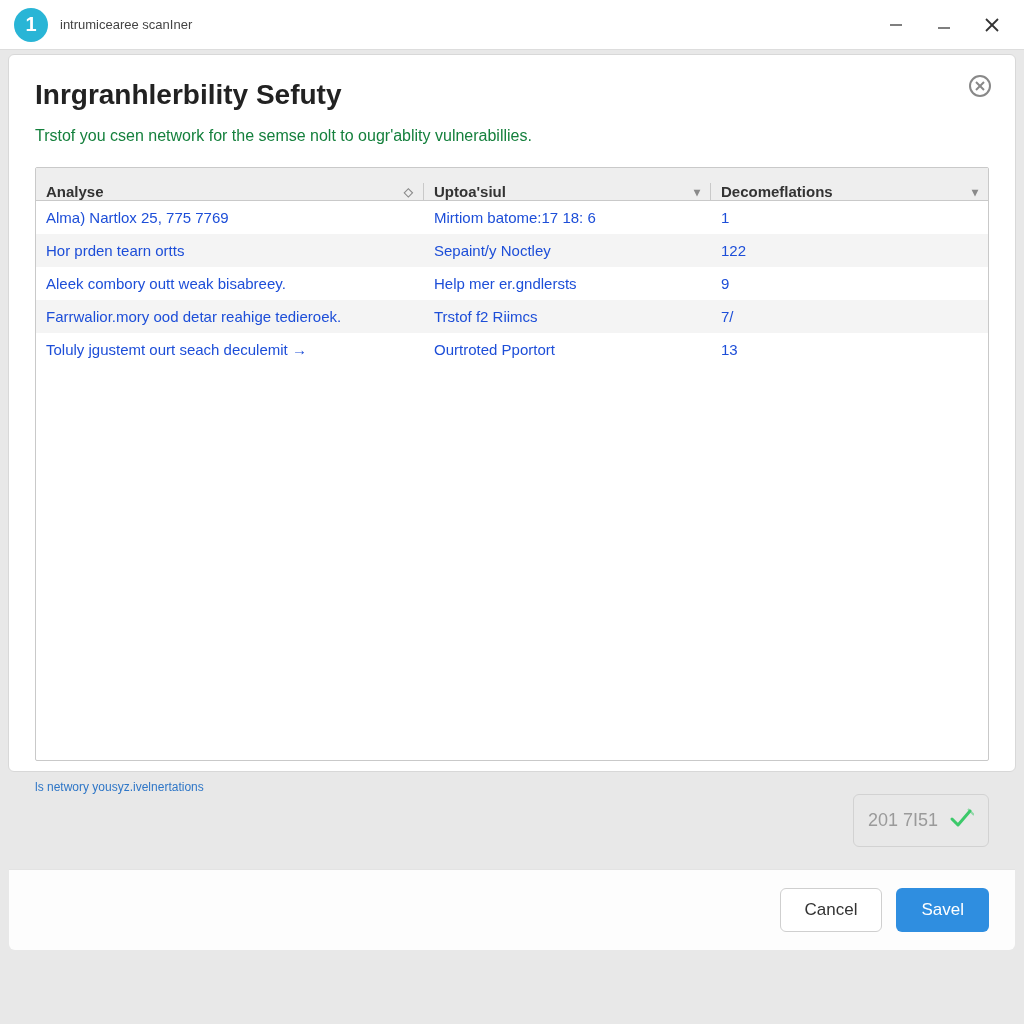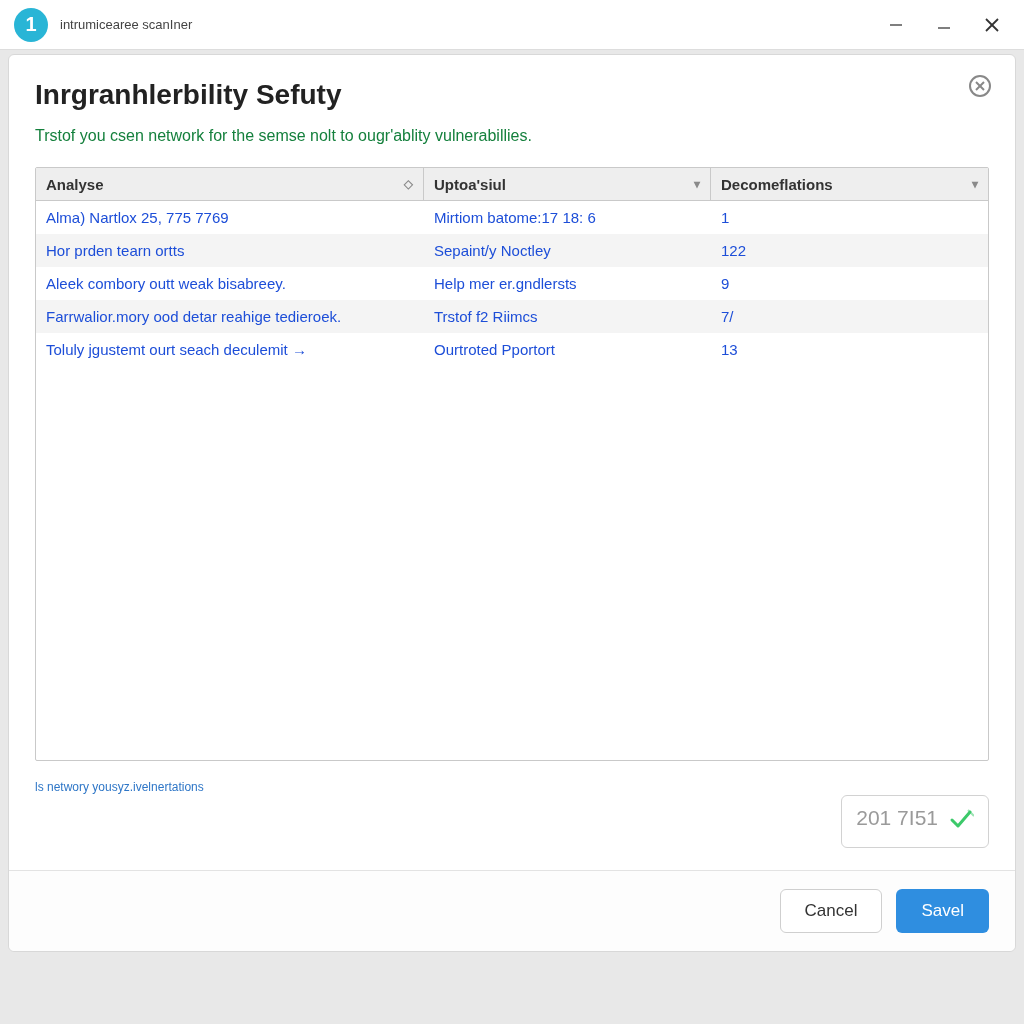--- a/index.html
+++ b/index.html
@@ -35,21 +35,21 @@
     cursor: pointer;
   }
   .outer {
     padding: 4px 8px 8px 8px;
   }
   .dialog {
     background: #fff;
     border: 1px solid #d8d8d8;
     border-radius: 6px;
     padding: 24px 26px 18px 26px;
-    height: 898px;
+    height: 718px;
     display: flex; flex-direction: column;
     position: relative;
   }
   .close-dialog {
     position: absolute; top: 18px; right: 20px;
     width: 28px; height: 28px;
     cursor: pointer; color: #888;
   }
   .dlg-title { font-size: 28px; font-weight: 700; color: #222; margin-bottom: 16px; }
   .dlg-desc { font-size: 16px; color: #15803d; margin-bottom: 22px; }
@@ -58,20 +58,21 @@
     border-radius: 2px;
     flex: 0 0 auto;
     height: 594px;
     overflow: hidden;
   }
   .thead {
     display: flex;
     background: #eeeeee;
     border-bottom: 1px solid #c9c9c9;
     height: 33px;
+    align-items: flex-end;
   }
   .th {
     display: flex; align-items: center; padding: 0 10px;
     font-weight: 600; color: #333;
     border-right: 1px solid #c9c9c9;
     position: relative;
   }
   .th:last-child { border-right: none; }
   .col1 { width: 388px; }
   .col2 { width: 287px; }
@@ -94,22 +95,22 @@
   }
   .link-row a {
     color: #2e76c7; text-decoration: none; font-size: 12px;
   }
   .status-chip {
     margin-top: auto;
     align-self: flex-end;
     border: 1px solid #d2d2d2;
     border-radius: 6px;
     padding: 10px 14px;
-    display: flex; gap: 10px;
-    color: #9a9a9a; font-size: 21px;
+    display: flex; align-items: center; gap: 10px;
+    color: #9a9a9a; font-size: 18px;
     margin-bottom: 22px;
   }
   .check-ic { color: #3cc96a; }
   .footer-bar {
     border-top: 1px solid #e3e3e3;
     margin: 0 -26px -18px -26px;
     padding: 18px 26px;
     display: flex; justify-content: flex-end; gap: 14px;
     background: #fdfdfd;
     border-radius: 0 0 6px 6px;

